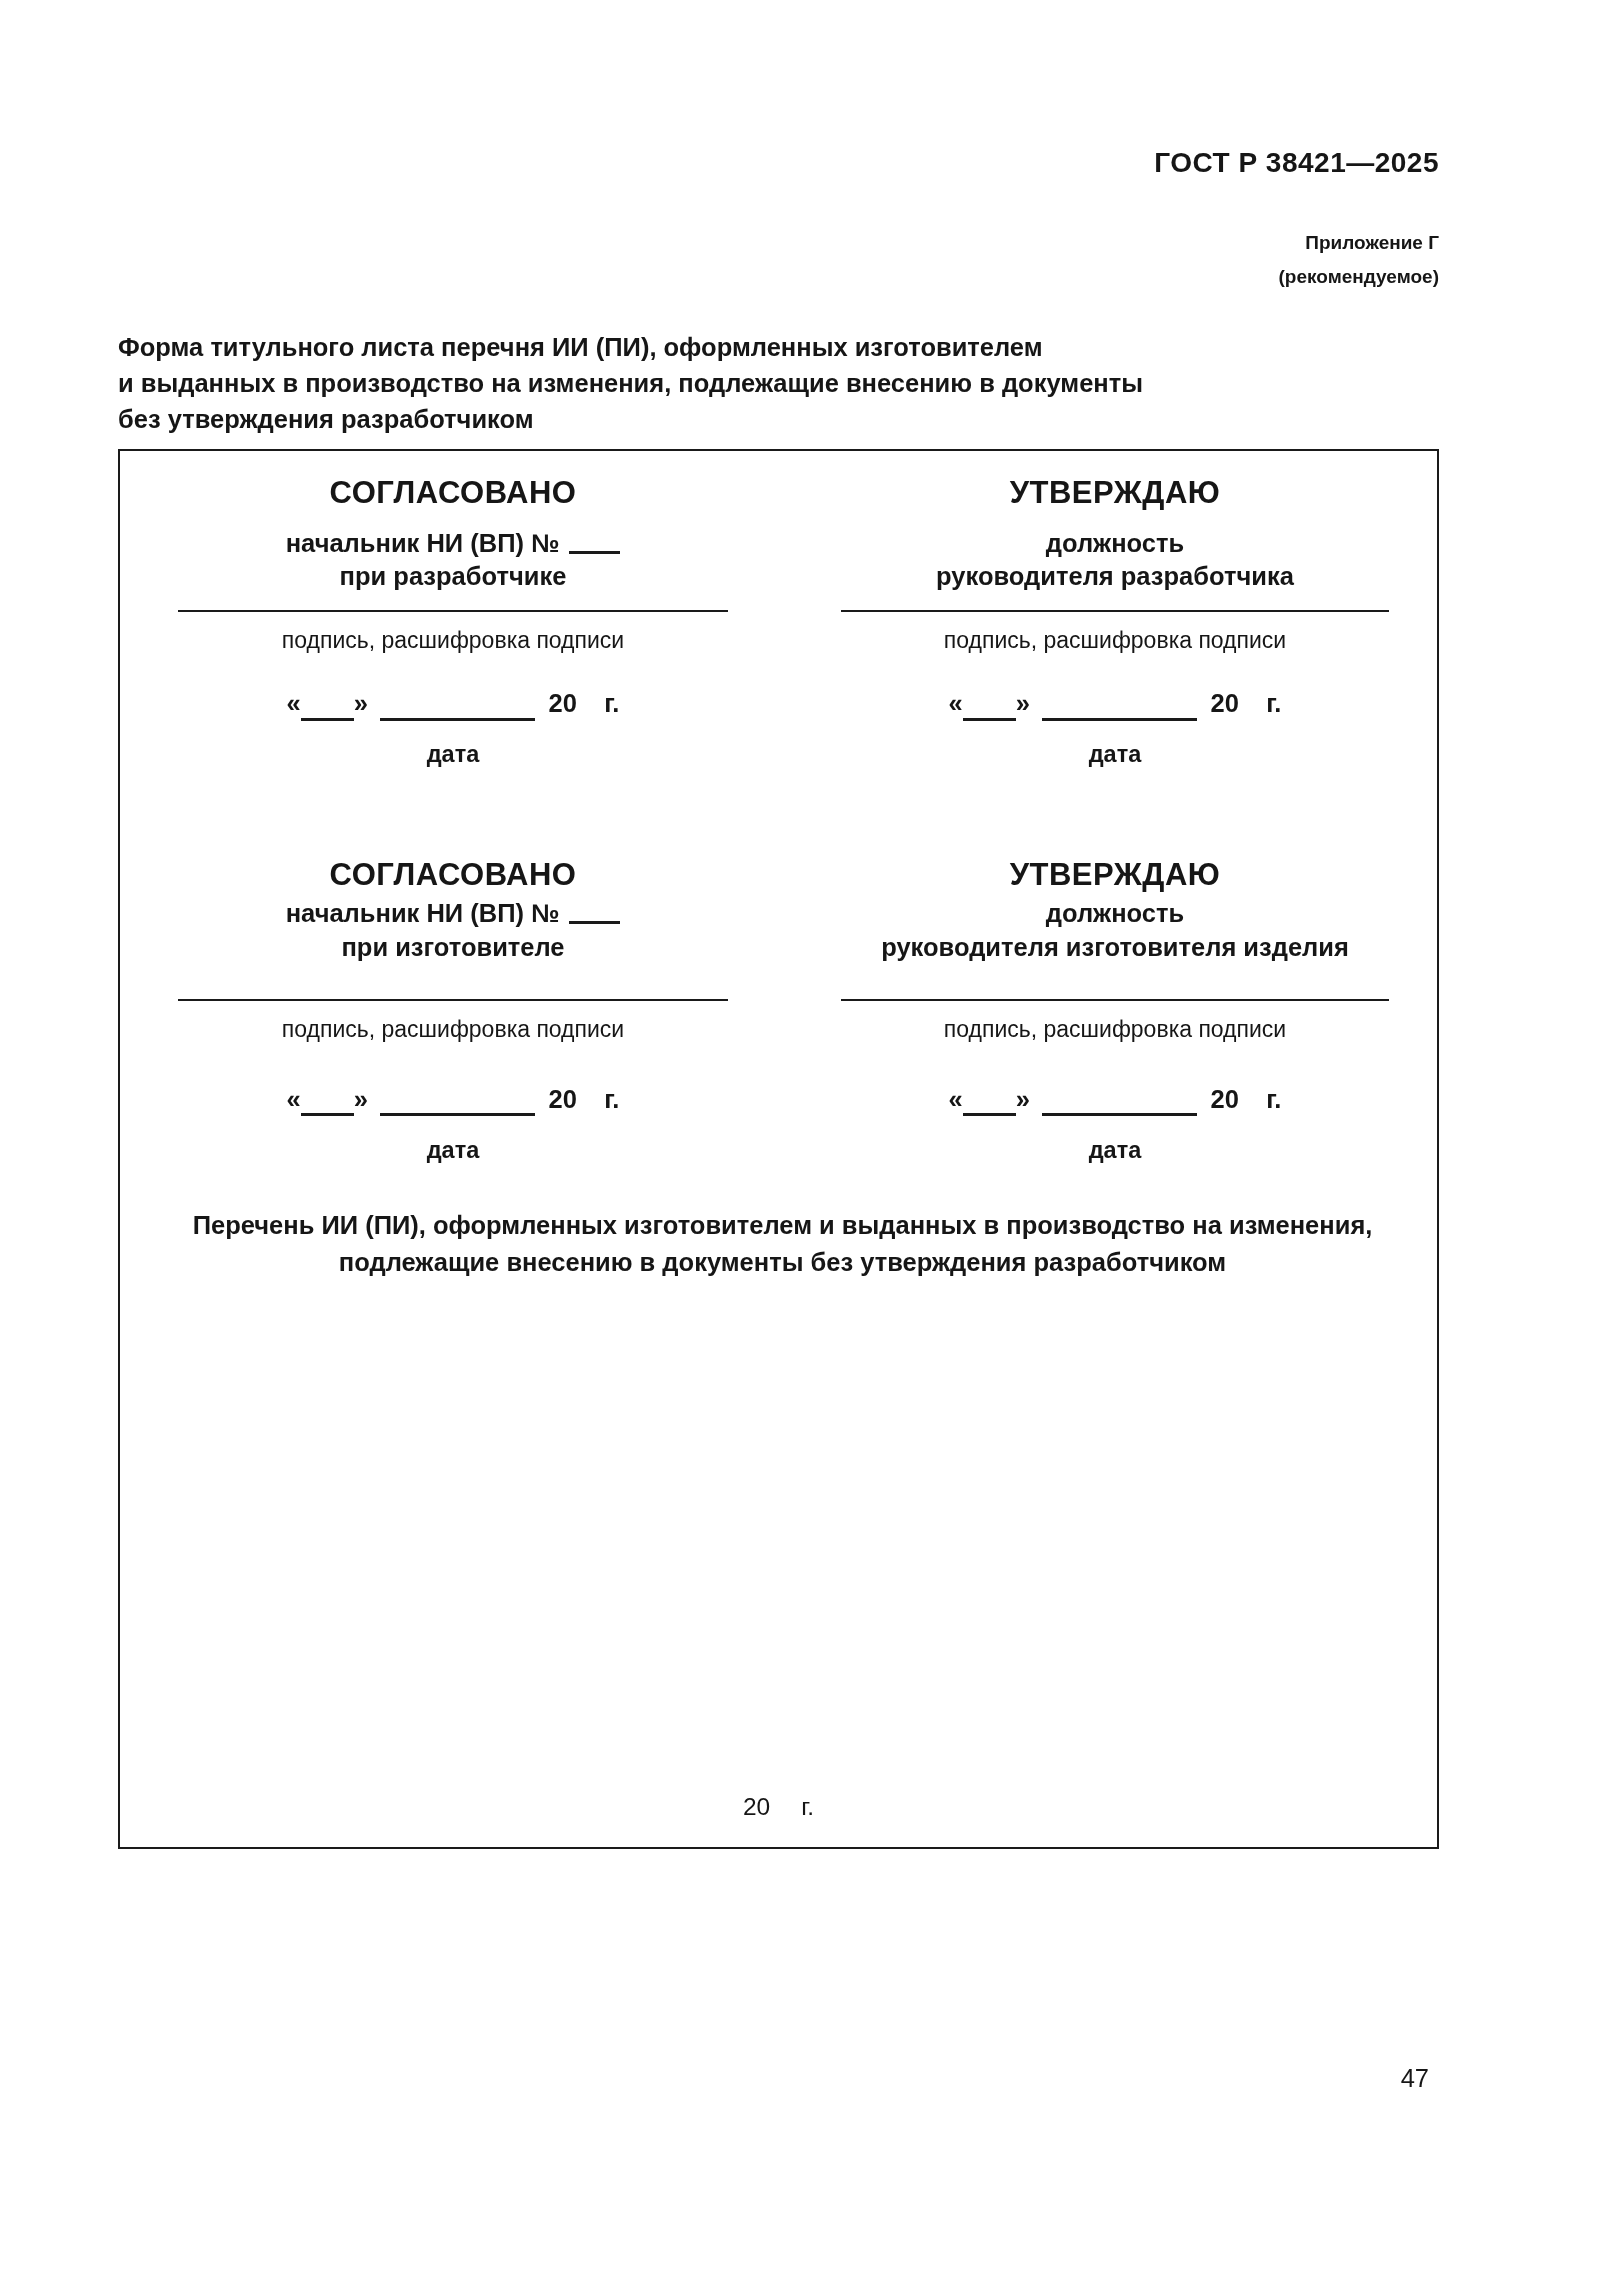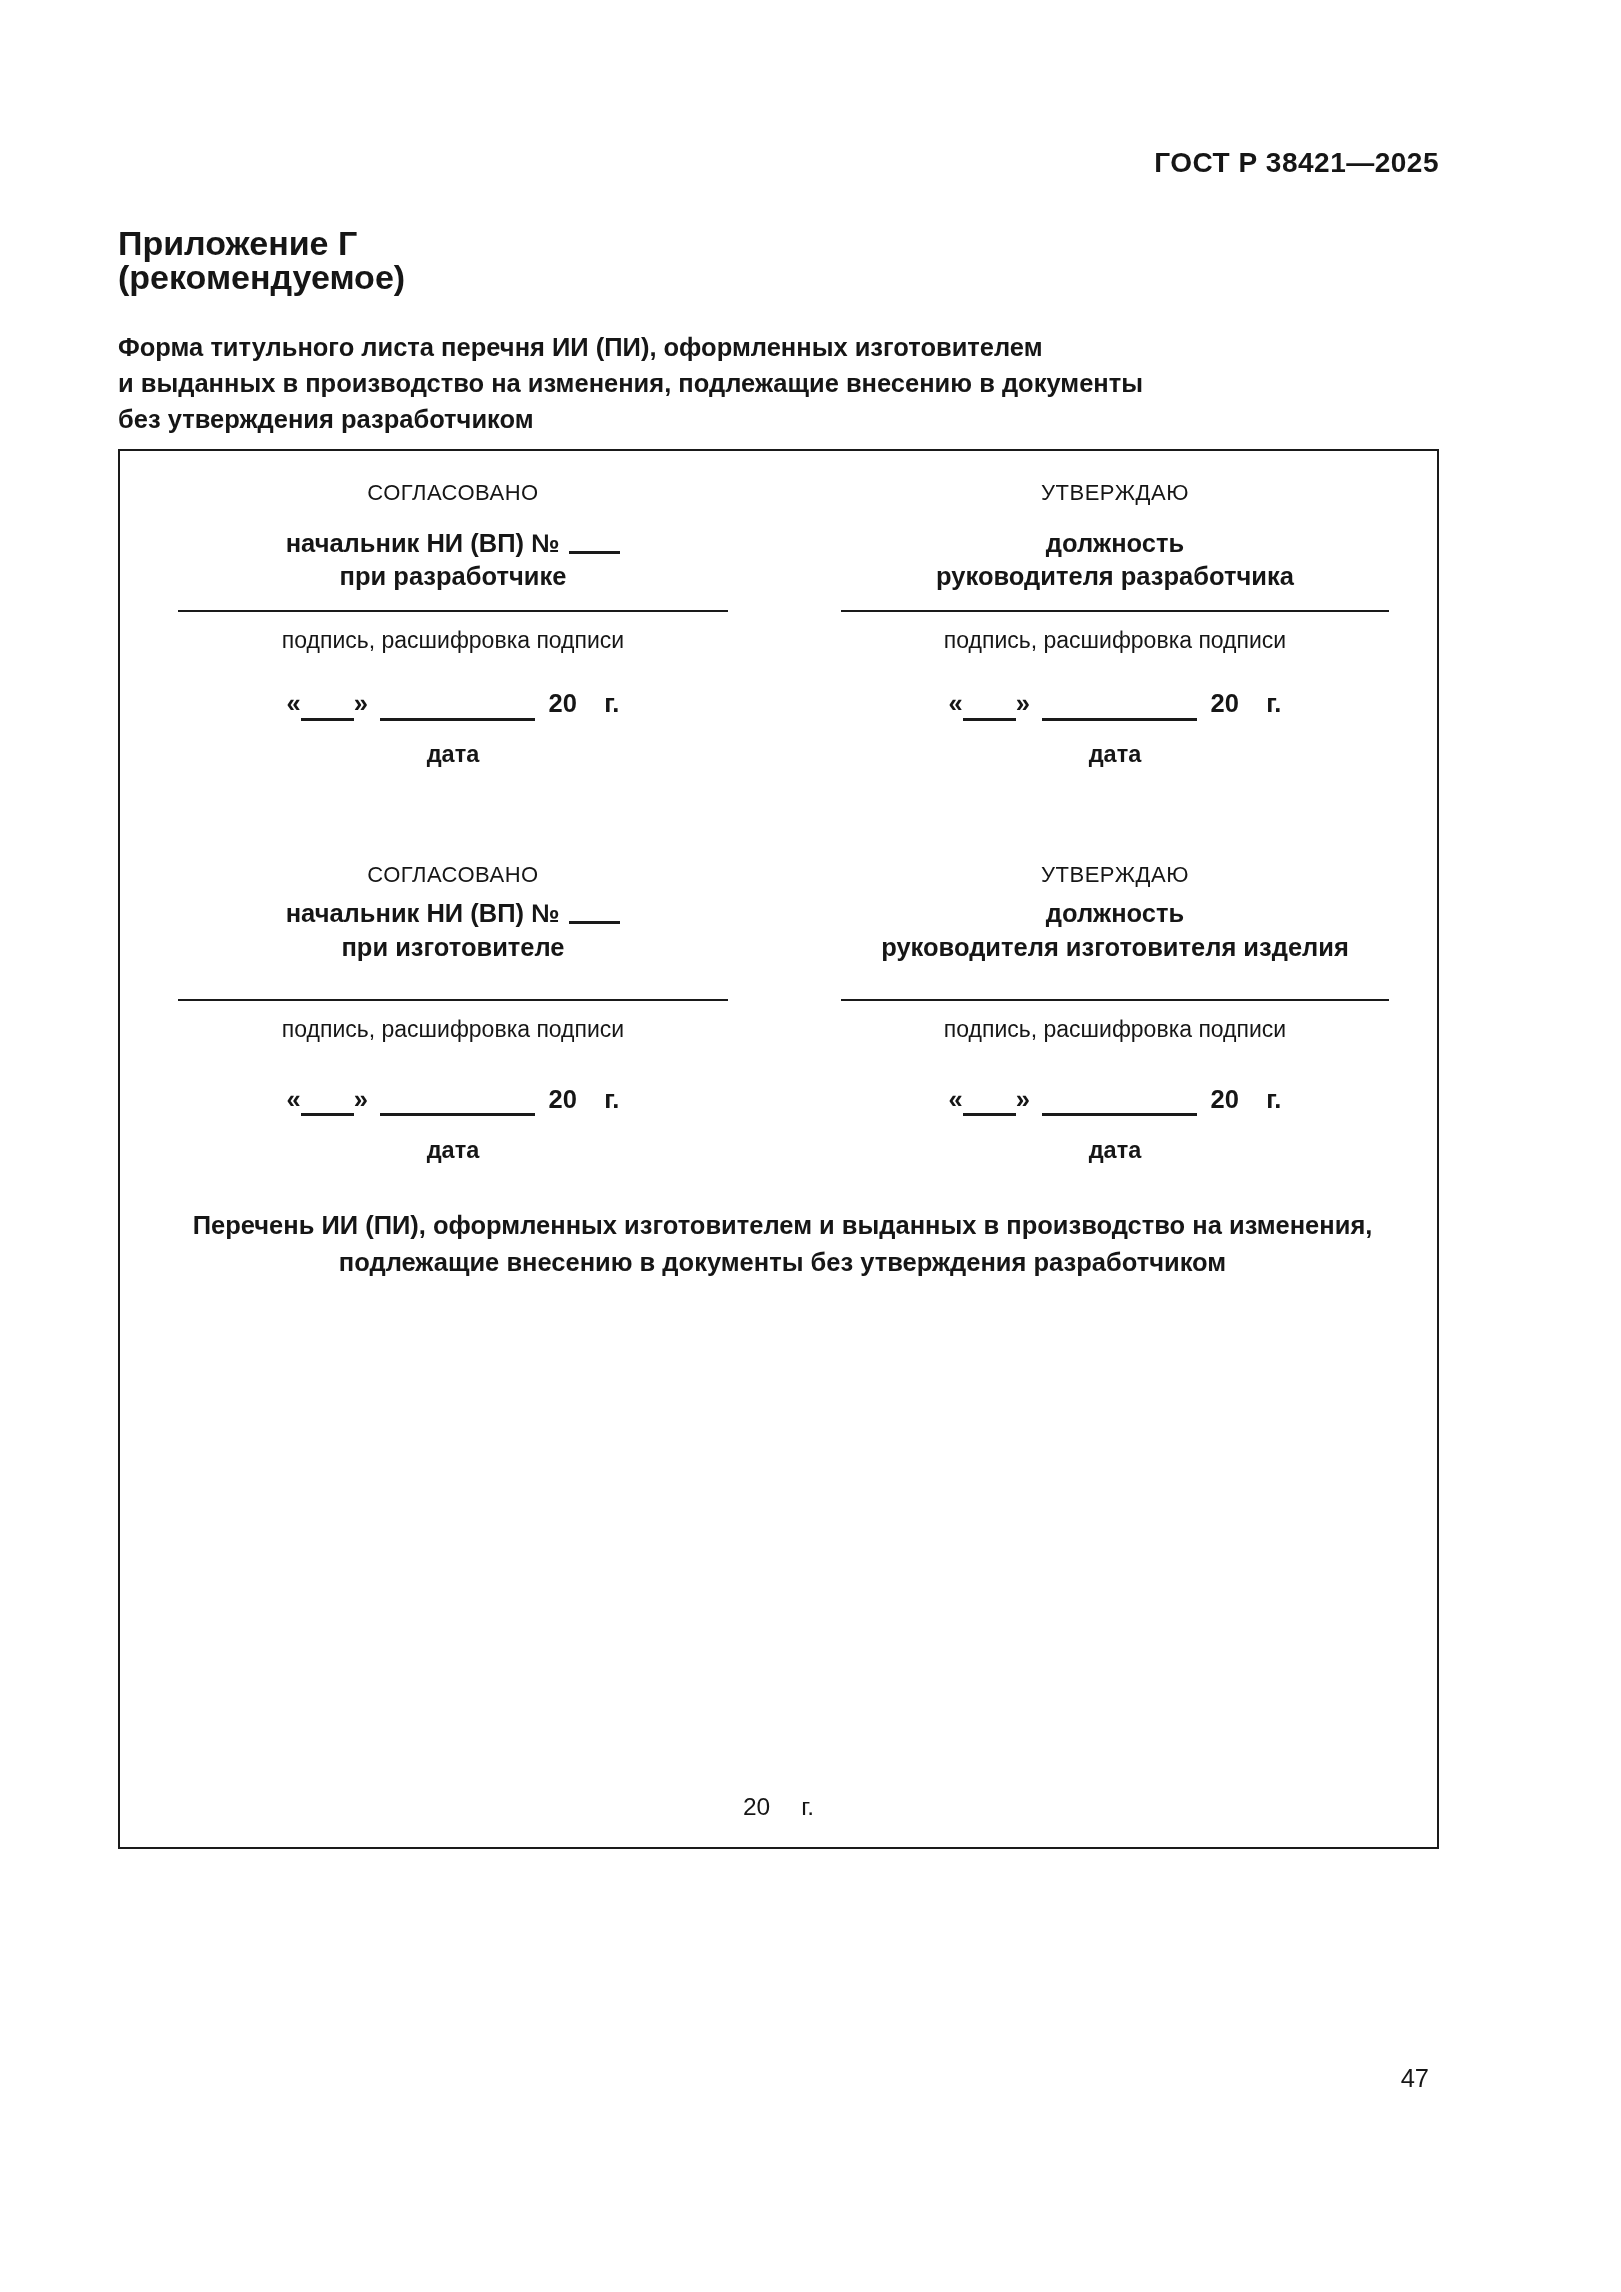--- a/index.html
+++ b/index.html
@@ -18,22 +18,22 @@
     position: absolute;
     top: 147px; left: 118px; width: 1321px;
     text-align: right;
     font-size: 28px; font-weight: 700;
     letter-spacing: 0.5px;
   }
 
   .appendix {
     position: absolute;
     top: 226px; left: 118px; width: 1321px;
-    text-align: left;
-    font-size: 34px; font-weight: 700;
+    text-align: right;
+    font-size: 19px; font-weight: 700;
     line-height: 34px;
   }
 
   .doc-title {
     position: absolute;
     top: 329px; left: 118px; width: 1321px;
     text-align: left;
     font-size: 25.5px; font-weight: 700;
     line-height: 36px;
   }
@@ -47,21 +47,21 @@
   }
 
   .sig-block { position: absolute; }
   .sig-block .row { position: absolute; left: 0; right: 0; text-align: center; }
 
   .col-left  { left: 58px;  width: 550px; }
   .col-right { left: 721px; width: 548px; }
   .row-top    { top: 27.4px;  height: 304px; }
   .row-bottom { top: 409px; height: 323px; }
 
-  .stamp      { font-size: 22px; font-weight: 400; line-height: 29px; letter-spacing: 0.5px; }
+  .stamp      { font-size: 31px; font-weight: 700; line-height: 29px; letter-spacing: 0.5px; }
   .role-line  { font-size: 25.5px; font-weight: 700; line-height: 29px; }
   .sig-rule   { border-top: 2.9px solid #1a1a1a; height: 0; }
   .sig-caption{ font-size: 23px; font-weight: 400; line-height: 25.5px; }
   .date-caption{ font-size: 23.5px; font-weight: 700; line-height: 26.5px; }
 
   
   .row-top .stamp       { top: 0; }
   .row-top .role-1      { top: 51px; }
   .row-top .role-2      { top: 84px; }
   .row-top .sig-rule    { top: 132px; }

